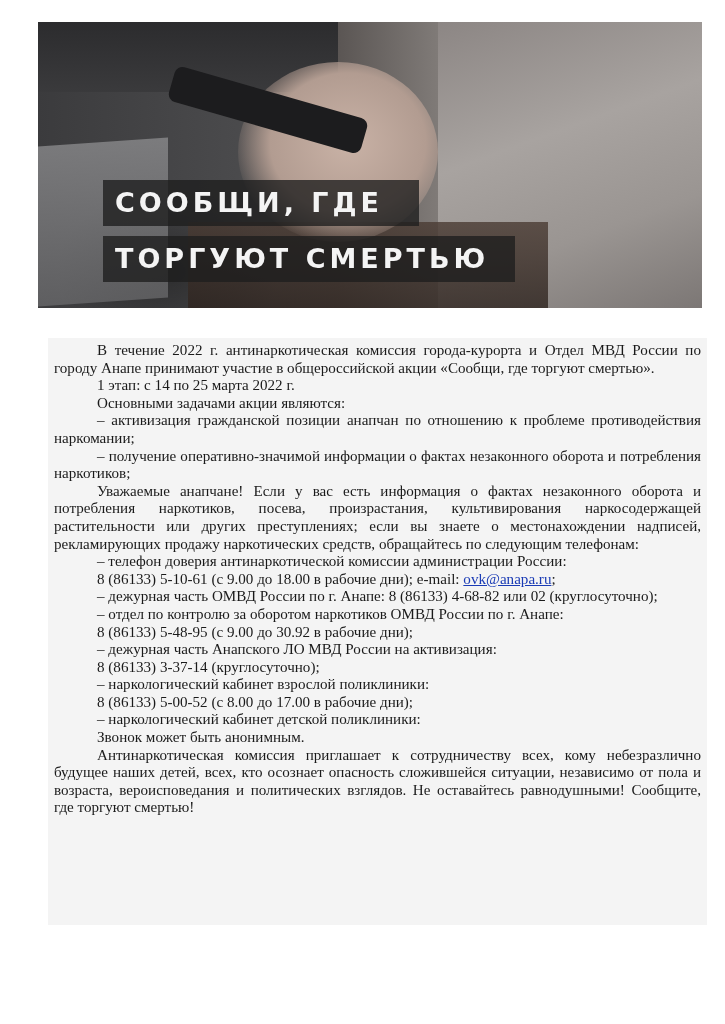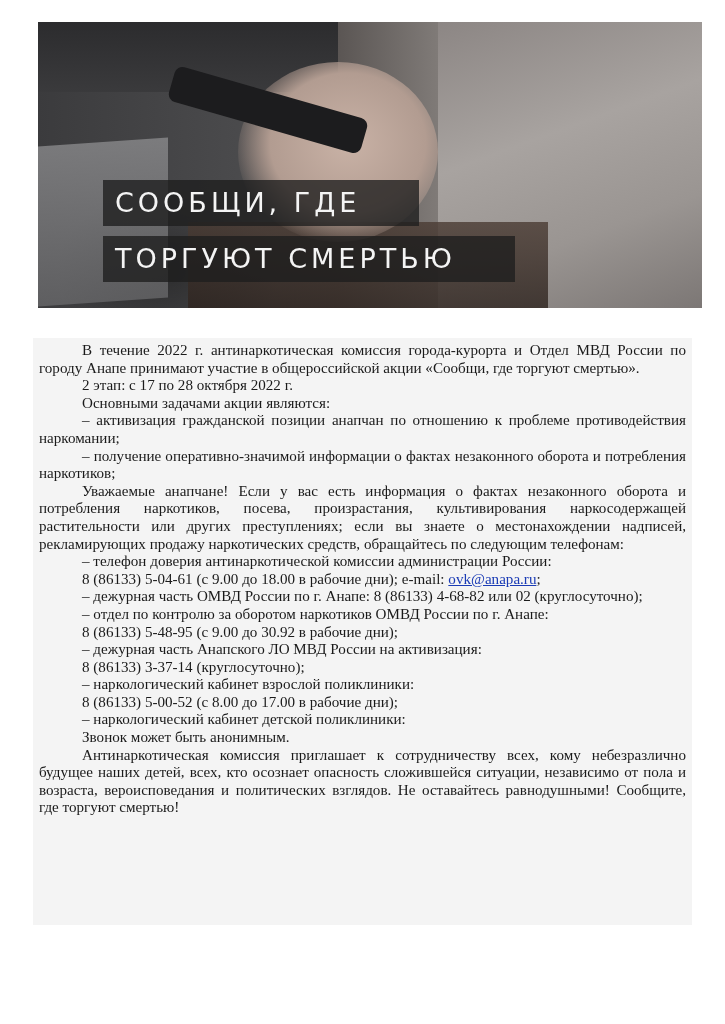--- a/index.html
+++ b/index.html
@@ -21,28 +21,28 @@
     background: linear-gradient(160deg,#8c8684 0%,#a8a3a0 40%,#9a9592 70%,#7c7775 100%); }
   .banner .phone { position: absolute; left: 130px; top: 70px; width: 200px; height: 36px;
     background: #1c1c1e; border-radius: 8px; transform: rotate(16deg); }
   .banner .hand { position: absolute; left: 200px; top: 40px; width: 200px; height: 180px;
     background: radial-gradient(ellipse at 55% 45%, #c9b2a6 0%, #b29c91 50%, rgba(120,100,90,0) 75%);
     border-radius: 50%; }
   .banner .lap { position: absolute; left: 150px; top: 200px; width: 360px; height: 86px;
     background: linear-gradient(180deg,#4a3b33,#2e241f); opacity: 0.8; }
   .banner-label {
     position: absolute; left: 65px; background: rgba(30,30,30,0.78); color: #f4f4f4;
-    font-family: "DejaVu Sans", "Liberation Sans", sans-serif; font-weight: normal;
+    font-family: "DejaVu Sans", "Liberation Sans", sans-serif; font-weight: bold;
     letter-spacing: 4px; font-size: 27px; line-height: 46px; padding: 0 12px 0 12px;
   }
   .banner-label.l1 { top: 158px; width: 292px; }
   .banner-label.l2 { top: 214px; width: 388px; }
 
   .textbox {
-    position: absolute; left: 33px; top: 338px; width: 659px; height: 587px;
+    position: absolute; left: 48px; top: 338px; width: 659px; height: 587px;
     background: #f4f4f4; box-sizing: border-box; padding: 4px 6px 0 6px;
     font-size: 15.1px; line-height: 17.6px;
   }
   .textbox p { margin: 0; text-align: justify; }
   .ind { text-indent: 43px; }
   .item { padding-left: 43px; }
   a.email { color: #1a3bb5; text-decoration: underline; }
 </style>
 </head>
 <body>
@@ -53,27 +53,27 @@
   <div class="sleeve"></div>
   <div class="lap"></div>
   <div class="hand"></div>
   <div class="phone"></div>
   <div class="banner-label l1">СООБЩИ, ГДЕ</div>
   <div class="banner-label l2">ТОРГУЮТ СМЕРТЬЮ</div>
 </div>
 
 <div class="textbox">
   <p class="ind">В течение 2022 г. антинаркотическая комиссия города-курорта и Отдел МВД России по городу Анапе принимают участие в общероссийской акции «Сообщи, где торгуют смертью».</p>
-  <p class="item">2 этап: с 17 по 28 октября 2022 г.</p>
+  <p class="item">1 этап: с 14 по 25 марта 2022 г.</p>
   <p class="item">Основными задачами акции являются:</p>
   <p class="ind">– активизация гражданской позиции анапчан по отношению к проблеме противодействия наркомании;</p>
   <p class="ind">– получение оперативно-значимой информации о фактах незаконного оборота и потребления наркотиков;</p>
   <p class="ind">Уважаемые анапчане! Если у вас есть информация о фактах незаконного оборота и потребления наркотиков, посева, произрастания, культивирования наркосодержащей растительности или других преступлениях; если вы знаете о местонахождении надписей, рекламирующих продажу наркотических средств, обращайтесь по следующим телефонам:</p>
   <p class="item">– телефон доверия антинаркотической комиссии администрации России:</p>
-  <p class="item"><span>8 (86133) 5-04-61 (с 9.00 до 18.00 в рабочие дни); e-mail: </span><a class="email" href="#">ovk@anapa.ru</a><span>;</span></p>
+  <p class="item"><span>8 (86133) 5-10-61 (с 9.00 до 18.00 в рабочие дни); e-mail: </span><a class="email" href="#">ovk@anapa.ru</a><span>;</span></p>
   <p class="item">– дежурная часть ОМВД России по г. Анапе: 8 (86133) 4-68-82 или 02 (круглосуточно);</p>
   <p class="item">– отдел по контролю за оборотом наркотиков ОМВД России по г. Анапе:</p>
   <p class="item">8 (86133) 5-48-95 (с 9.00 до 30.92 в рабочие дни);</p>
   <p class="item">– дежурная часть Анапского ЛО МВД России на активизация:</p>
   <p class="item">8 (86133) 3-37-14 (круглосуточно);</p>
   <p class="item">– наркологический кабинет взрослой поликлиники:</p>
   <p class="item">8 (86133) 5-00-52  (с 8.00 до 17.00 в рабочие дни);</p>
   <p class="item">– наркологический кабинет детской поликлиники:</p>
   <p class="item">Звонок может быть анонимным.</p>
   <p class="ind">Антинаркотическая комиссия приглашает к сотрудничеству всех, кому небезразлично будущее наших детей, всех, кто осознает опасность сложившейся ситуации, независимо от пола и возраста, вероисповедания и политических взглядов. Не оставайтесь равнодушными! Сообщите, где торгуют смертью!</p>

